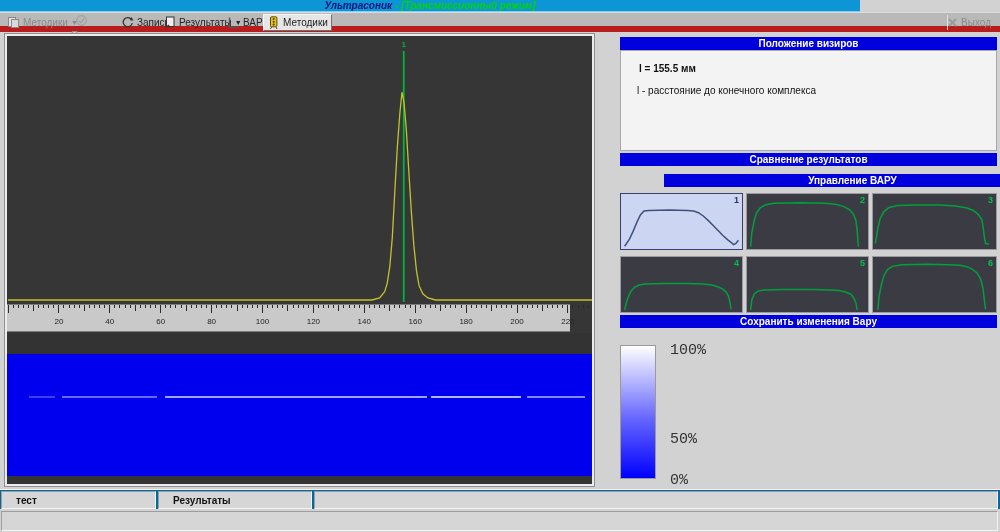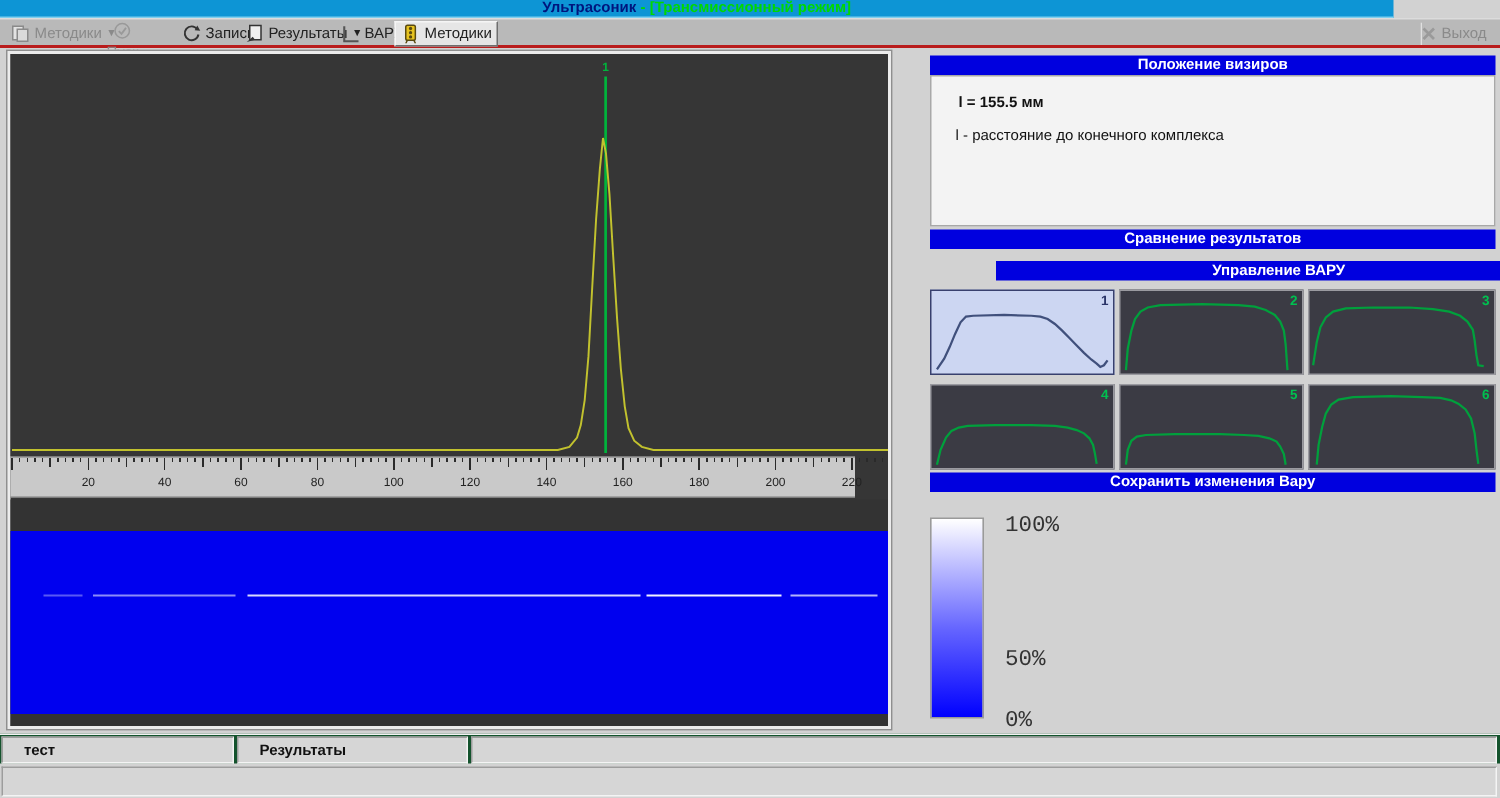--- a/index.html
+++ b/index.html
@@ -1,28 +1,28 @@
 <!DOCTYPE html>
 <html><head>
 <meta charset="utf-8">
 <style>
   * { margin:0; padding:0; box-sizing:border-box; }
   html,body { width:1000px; height:532px; overflow:hidden; }
   body { font-family:"Liberation Sans", sans-serif; background:#d2d2d2; position:relative; }
 
   
-  .titlebar { position:absolute; left:0; top:0; width:929px; height:12px;
+  .titlebar { position:absolute; left:0; top:0; width:860px; height:12px;
     background:#0d95d5; border-bottom:1px solid #7fd0ef;
-    text-align:center; font-size:10px; font-weight:bold; line-height:11px; }
+    text-align:center; font-size:10px; font-weight:bold; line-height:11px;font-style:italic; }
   .titlebar .app { color:#00157d; }
   .titlebar .mode { color:#00d800; }
 
   
   .toolbar { position:absolute; left:0; top:12px; width:1000px; height:20px;
-    background:#b9b9b9; border-top:1px solid #dcdcdc; border-bottom:2px solid #b91c1c; }
+    background:#b9b9b9; border-top:1px solid #dcdcdc; border-bottom:6px solid #b91c1c; }
   .tbtn { position:absolute; top:1px; height:17px; display:flex; align-items:center;
     gap:3px; font-size:10px; color:#222; padding:0 3px; cursor:default; white-space:nowrap; }
   .tbtn.disabled { color:#8a8a8a; }
   .tbtn.pressed { background:#e6e6e6; border:1px solid; border-color:#f5f5f5 #6f6f6f #6f6f6f #f5f5f5; }
   .tbtn .caret { font-size:7px; }
   .tbtn svg { display:block; }
   .tbtn-exit { position:absolute; right:6px; top:1px; }
   .tb-sep { position:absolute; top:2px; right:52px; width:1px; height:15px; background:#9a9a9a; border-right:1px solid #e0e0e0; }
 
   
@@ -53,21 +53,21 @@
   .varu-cell.sel .num { color:#2a3468; }
   .vc0 { left:0;   top:0; } .vc1 { left:126px; top:0; } .vc2 { left:252px; top:0; width:125px; }
   .vc3 { left:0;   top:63px; } .vc4 { left:126px; top:63px; } .vc5 { left:252px; top:63px; width:125px; }
 
   .grad-bar { position:absolute; left:0; top:311px; width:36px; height:134px;
     background:linear-gradient(#ffffff, #6666ff 55%, #0000ff); border:1px solid #9a9a9a; }
   .grad-label { position:absolute; left:50px; font-size:15px; color:#333;font-family:Liberation Mono, monospace; }
   .gl-100 { top:308px; } .gl-50 { top:373px;margin-top:24px; } .gl-0 { top:438px; }
 
   
-  .statusbar { position:absolute; left:0; top:489px; width:1000px; height:20px; background:#14532d; border-top:1px solid #f2f2f2; }
+  .statusbar { position:absolute; left:0; top:489px; width:1000px; height:20px; background:#0369a1; border-top:1px solid #f2f2f2; }
   .scell { position:absolute; top:1px; height:18px; background:#d6d6d6;
     border:1px solid; border-color:#9d9d9d #f4f4f4 #f4f4f4 #9d9d9d;
     font-size:10px; font-weight:bold; color:#111; line-height:17px; padding-left:14px; }
   .sc0 { left:1px; width:155px; } .sc1 { left:158px; width:154px; } .sc2 { left:314px; width:684px; }
   .bottombar { position:absolute; left:1px; top:511px; width:997px; height:20px; background:#d6d6d6;
     border:1px solid; border-color:#9d9d9d #f4f4f4 #f4f4f4 #9d9d9d; }
 </style>
 </head>
 <body>
 

